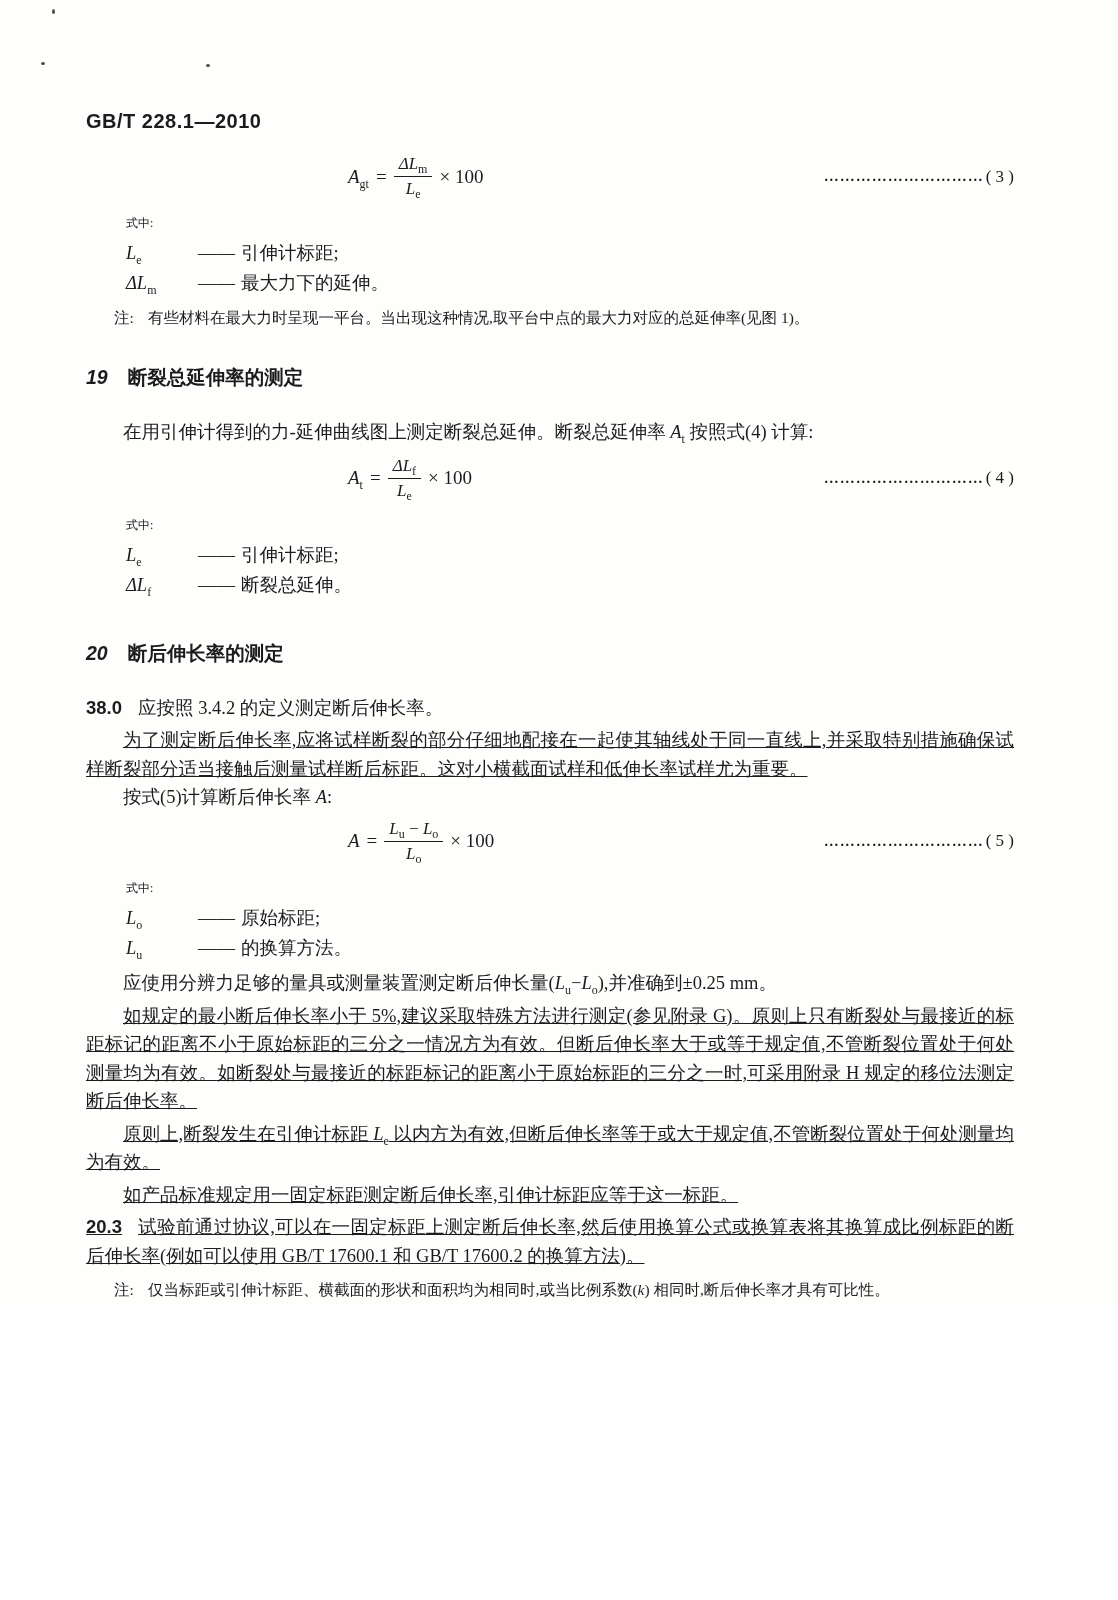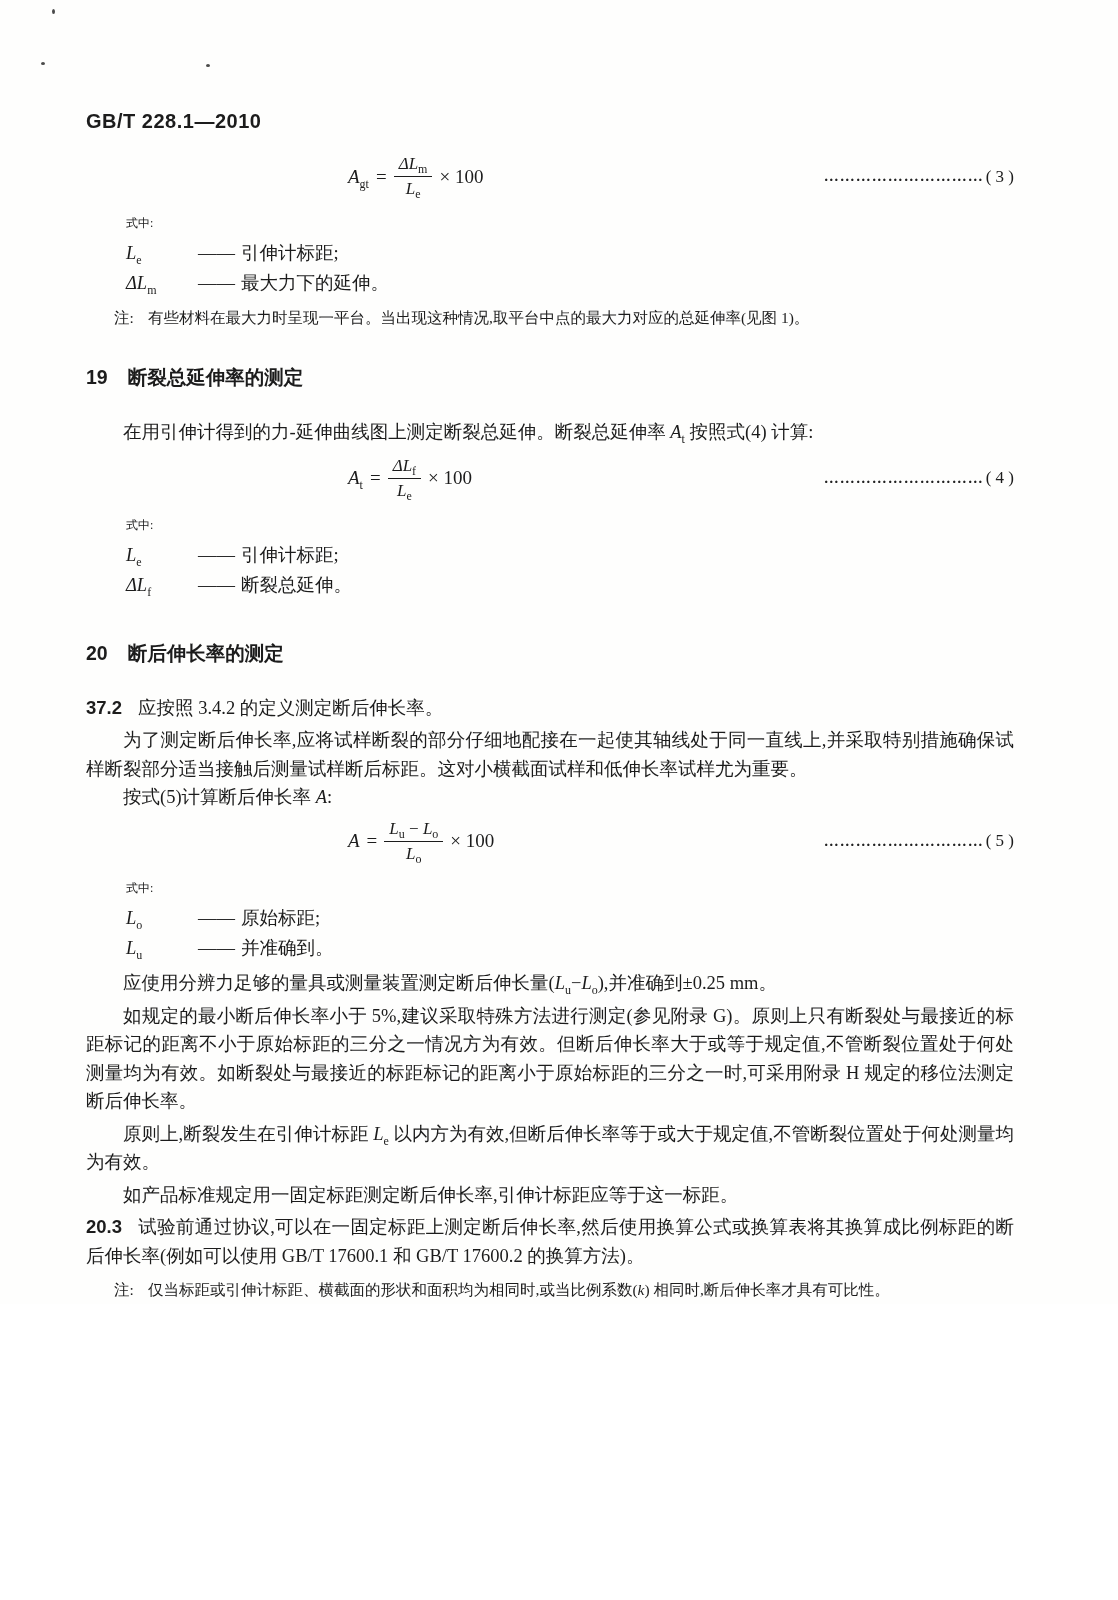--- a/index.html
+++ b/index.html
@@ -31,26 +31,26 @@
   .def-sym{width:72px;flex:0 0 72px;}
   .def-sym i{font-style:italic;}
   .def-dash{margin-right:6px;}
 
   .note{display:flex;margin:7px 0 0 28px;font-size:15.5px;line-height:25px;}
   .note-label{flex:0 0 34px;}
   .note-text{flex:1;text-align:justify;}
 
   .sec-heading{margin-top:34px;font-family:"Liberation Sans",sans-serif;
                font-weight:bold;font-size:19.5px;}
-  .sec-num{margin-right:20px;}
+  .sec-num{margin-right:20px;font-style:italic;}
 
   .para{margin:0;font-size:18.5px;line-height:28.5px;text-align:justify;}
   .indent{text-indent:2em;}
   .mt{margin-top:27px;}
-  .mt-s{margin-top:4px;}
+  .mt-s{margin-top:4px;text-decoration:underline;}
   .clause-num{font-family:"Liberation Sans",sans-serif;font-weight:bold;margin-right:16px;}
 
   .page-number{margin:14px 0 0 20px;font-size:16.5px;}
 
   .watermark{position:absolute;left:940px;top:1526px;display:flex;align-items:flex-start;gap:7px;}
   .wm-text{font-family:"Liberation Sans",sans-serif;font-size:33px;color:#d4d4d3;letter-spacing:2px;}
 
   .speck{position:absolute;background:#4a4a4a;border-radius:50%;}
 </style>
 </head>
@@ -129,21 +129,21 @@
       <span class="def-sym"><i>ΔL</i><sub>f</sub></span>
       <span class="def-dash">——</span>
       <span class="def-desc">断裂总延伸。</span>
     </div>
 
     <div class="sec-heading" style="margin-top:40px;">
       <span class="sec-num">20</span><span>断后伸长率的测定</span>
     </div>
 
     <p class="para mt">
-      <span class="clause-num">37.2</span><span>应按照 3.4.2 的定义测定断后伸长率。</span>
+      <span class="clause-num">38.0</span><span>应按照 3.4.2 的定义测定断后伸长率。</span>
     </p>
     <p class="para indent mt-s">为了测定断后伸长率,应将试样断裂的部分仔细地配接在一起使其轴线处于同一直线上,并采取特别措施确保试样断裂部分适当接触后测量试样断后标距。这对小横截面试样和低伸长率试样尤为重要。</p>
     <p class="para indent"><span>按式(5)计算断后伸长率 </span><i>A</i><span>:</span></p>
 
     <div class="formula-row" style="margin-top:6px;">
       <span class="equation">
         <span><i>A</i></span>
         <span class="eq-sign">=</span>
         <span class="frac">
           <span class="num"><i>L</i><sub>u</sub><span> − </span><i>L</i><sub>o</sub></span>
@@ -159,21 +159,21 @@
 
     <div class="shizhong">式中:</div>
     <div class="def-row">
       <span class="def-sym"><i>L</i><sub>o</sub></span>
       <span class="def-dash">——</span>
       <span class="def-desc">原始标距;</span>
     </div>
     <div class="def-row">
       <span class="def-sym"><i>L</i><sub>u</sub></span>
       <span class="def-dash">——</span>
-      <span class="def-desc">并准确到。</span>
+      <span class="def-desc">的换算方法。</span>
     </div>
 
     <p class="para indent" style="margin-top:6px;"><span>应使用分辨力足够的量具或测量装置测定断后伸长量(</span><i>L</i><sub>u</sub><span>−</span><i>L</i><sub>o</sub><span>),并准确到±0.25 mm。</span></p>
     <p class="para indent mt-s">如规定的最小断后伸长率小于 5%,建议采取特殊方法进行测定(参见附录 G)。原则上只有断裂处与最接近的标距标记的距离不小于原始标距的三分之一情况方为有效。但断后伸长率大于或等于规定值,不管断裂位置处于何处测量均为有效。如断裂处与最接近的标距标记的距离小于原始标距的三分之一时,可采用附录 H 规定的移位法测定断后伸长率。</p>
 
     <p class="para indent mt-s"><span>原则上,断裂发生在引伸计标距 </span><i>L</i><sub>e</sub><span> 以内方为有效,但断后伸长率等于或大于规定值,不管断裂位置处于何处测量均为有效。</span></p>
     <p class="para indent mt-s">如产品标准规定用一固定标距测定断后伸长率,引伸计标距应等于这一标距。</p>
 
     <p class="para mt-s">
       <span class="clause-num">20.3</span><span>试验前通过协议,可以在一固定标距上测定断后伸长率,然后使用换算公式或换算表将其换算成比例标距的断后伸长率(例如可以使用 GB/T 17600.1 和 GB/T 17600.2 的换算方法)。</span>

